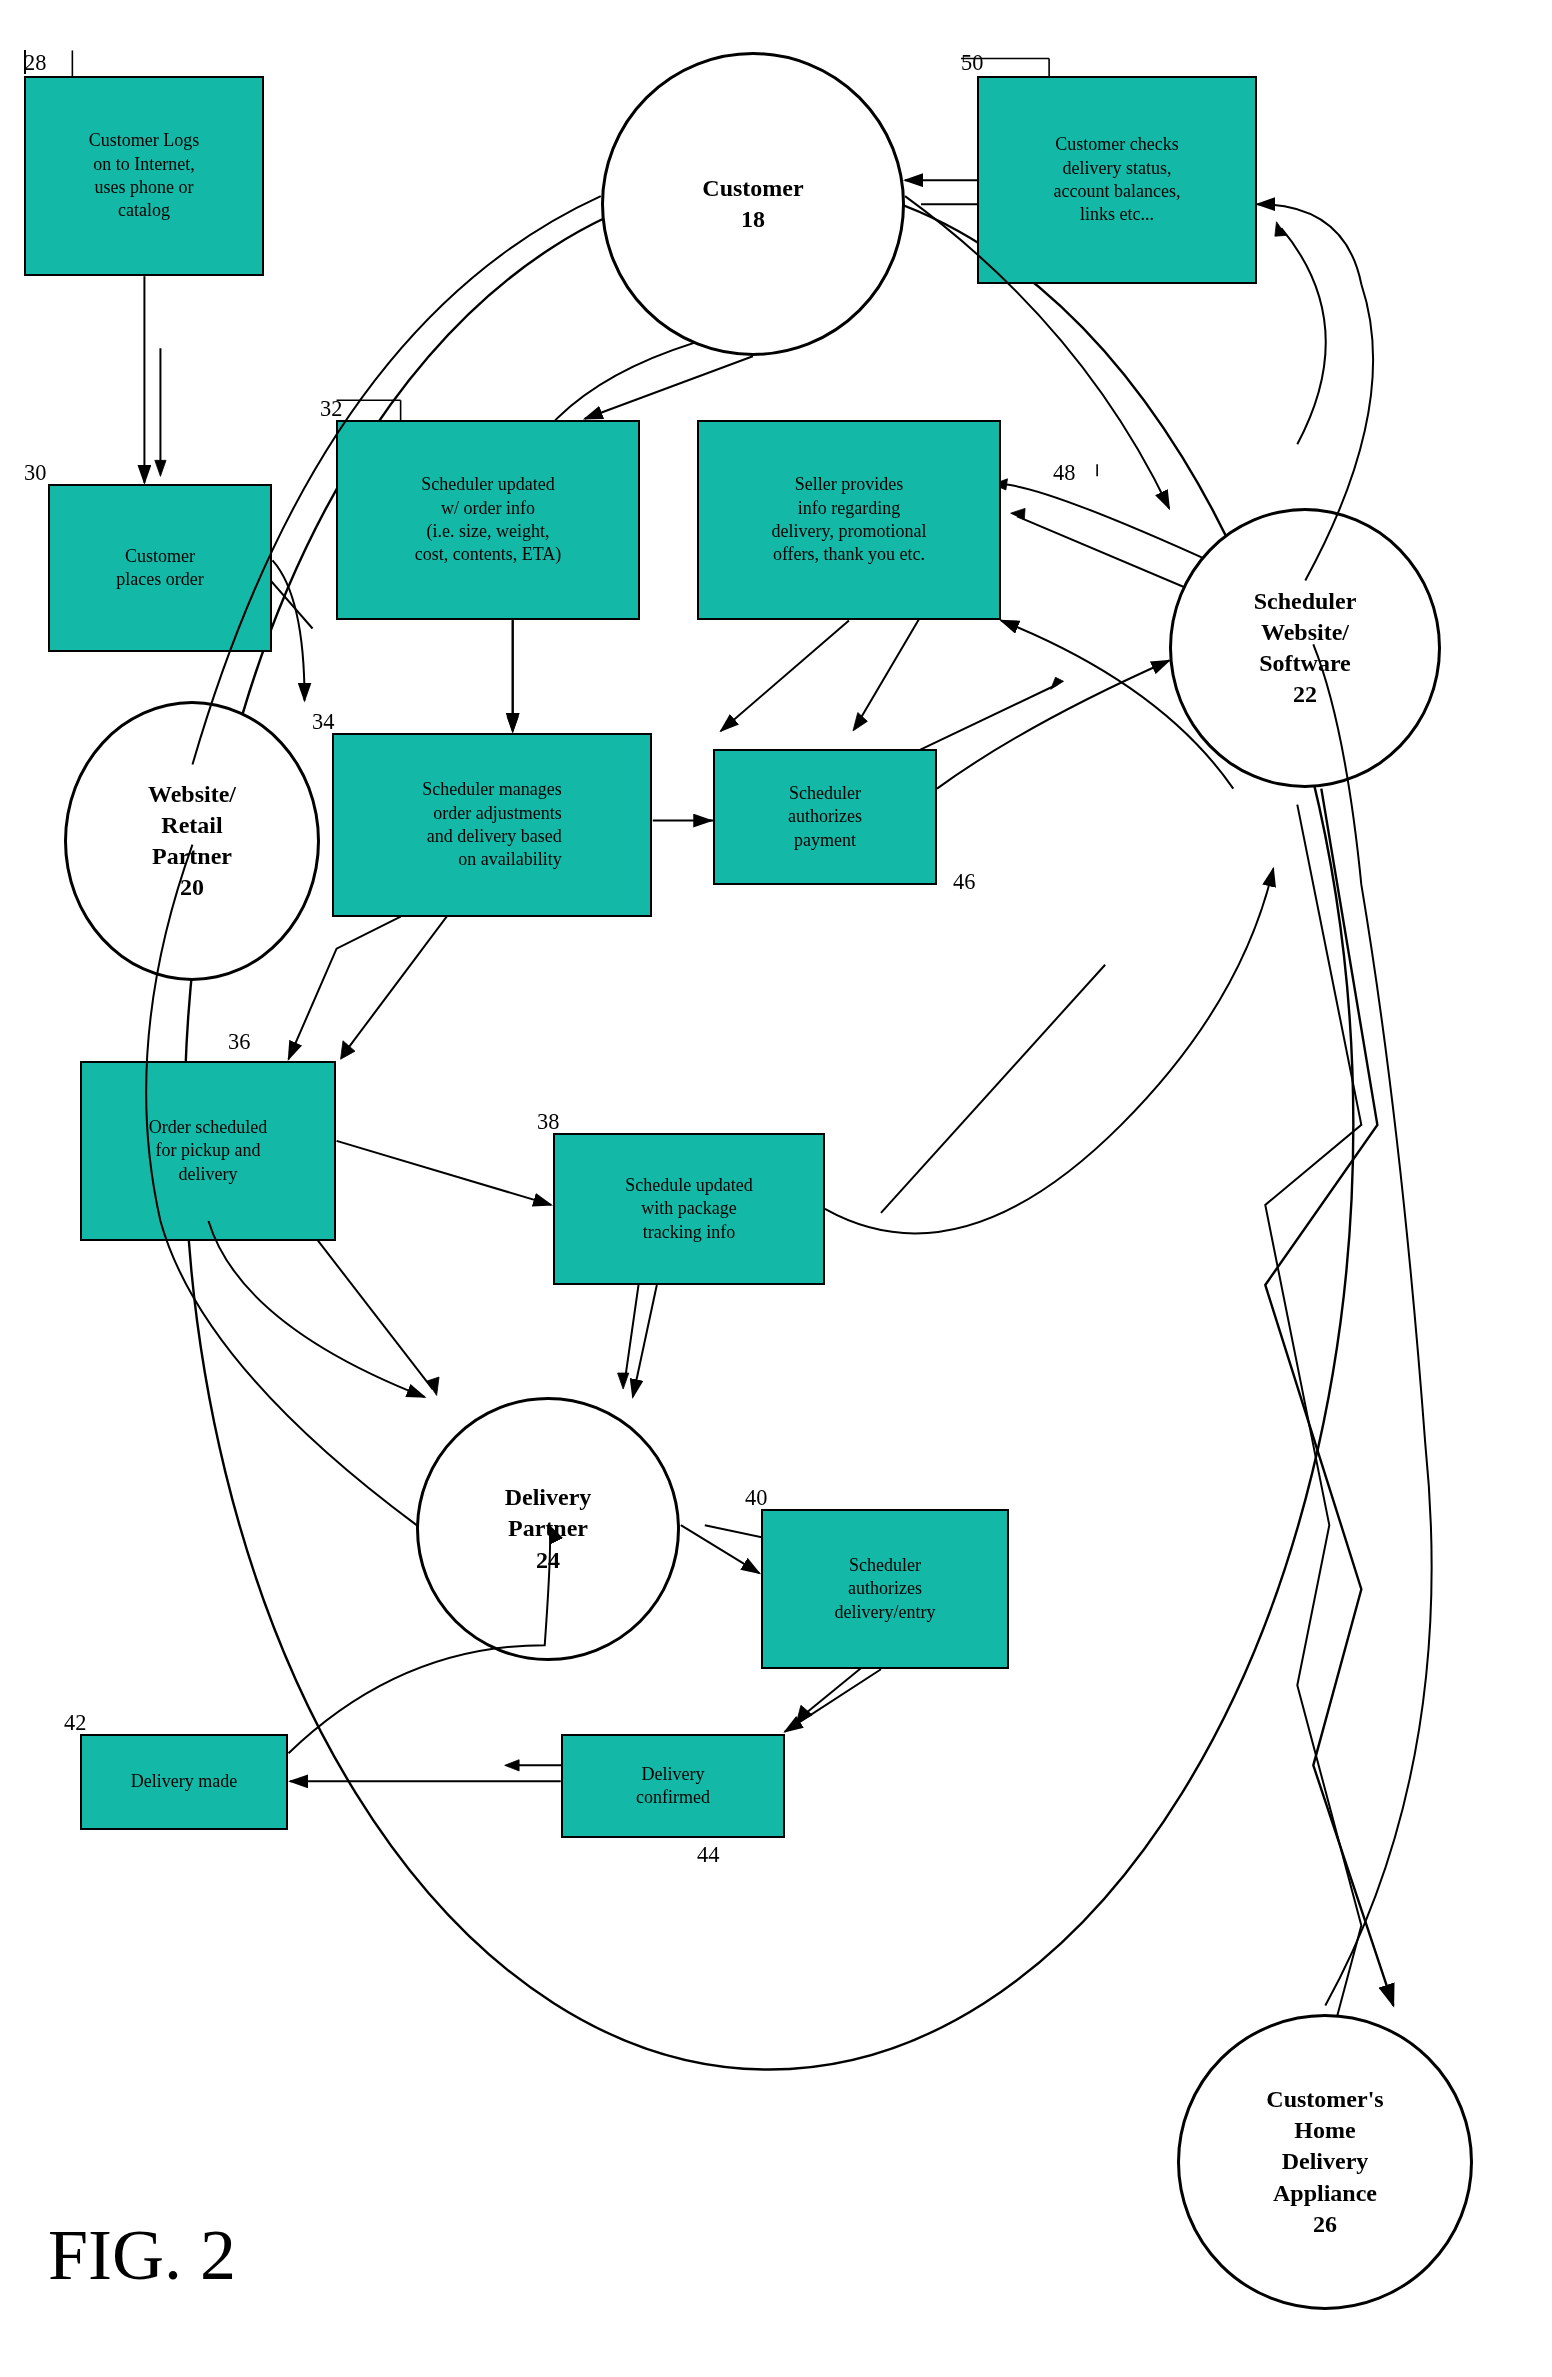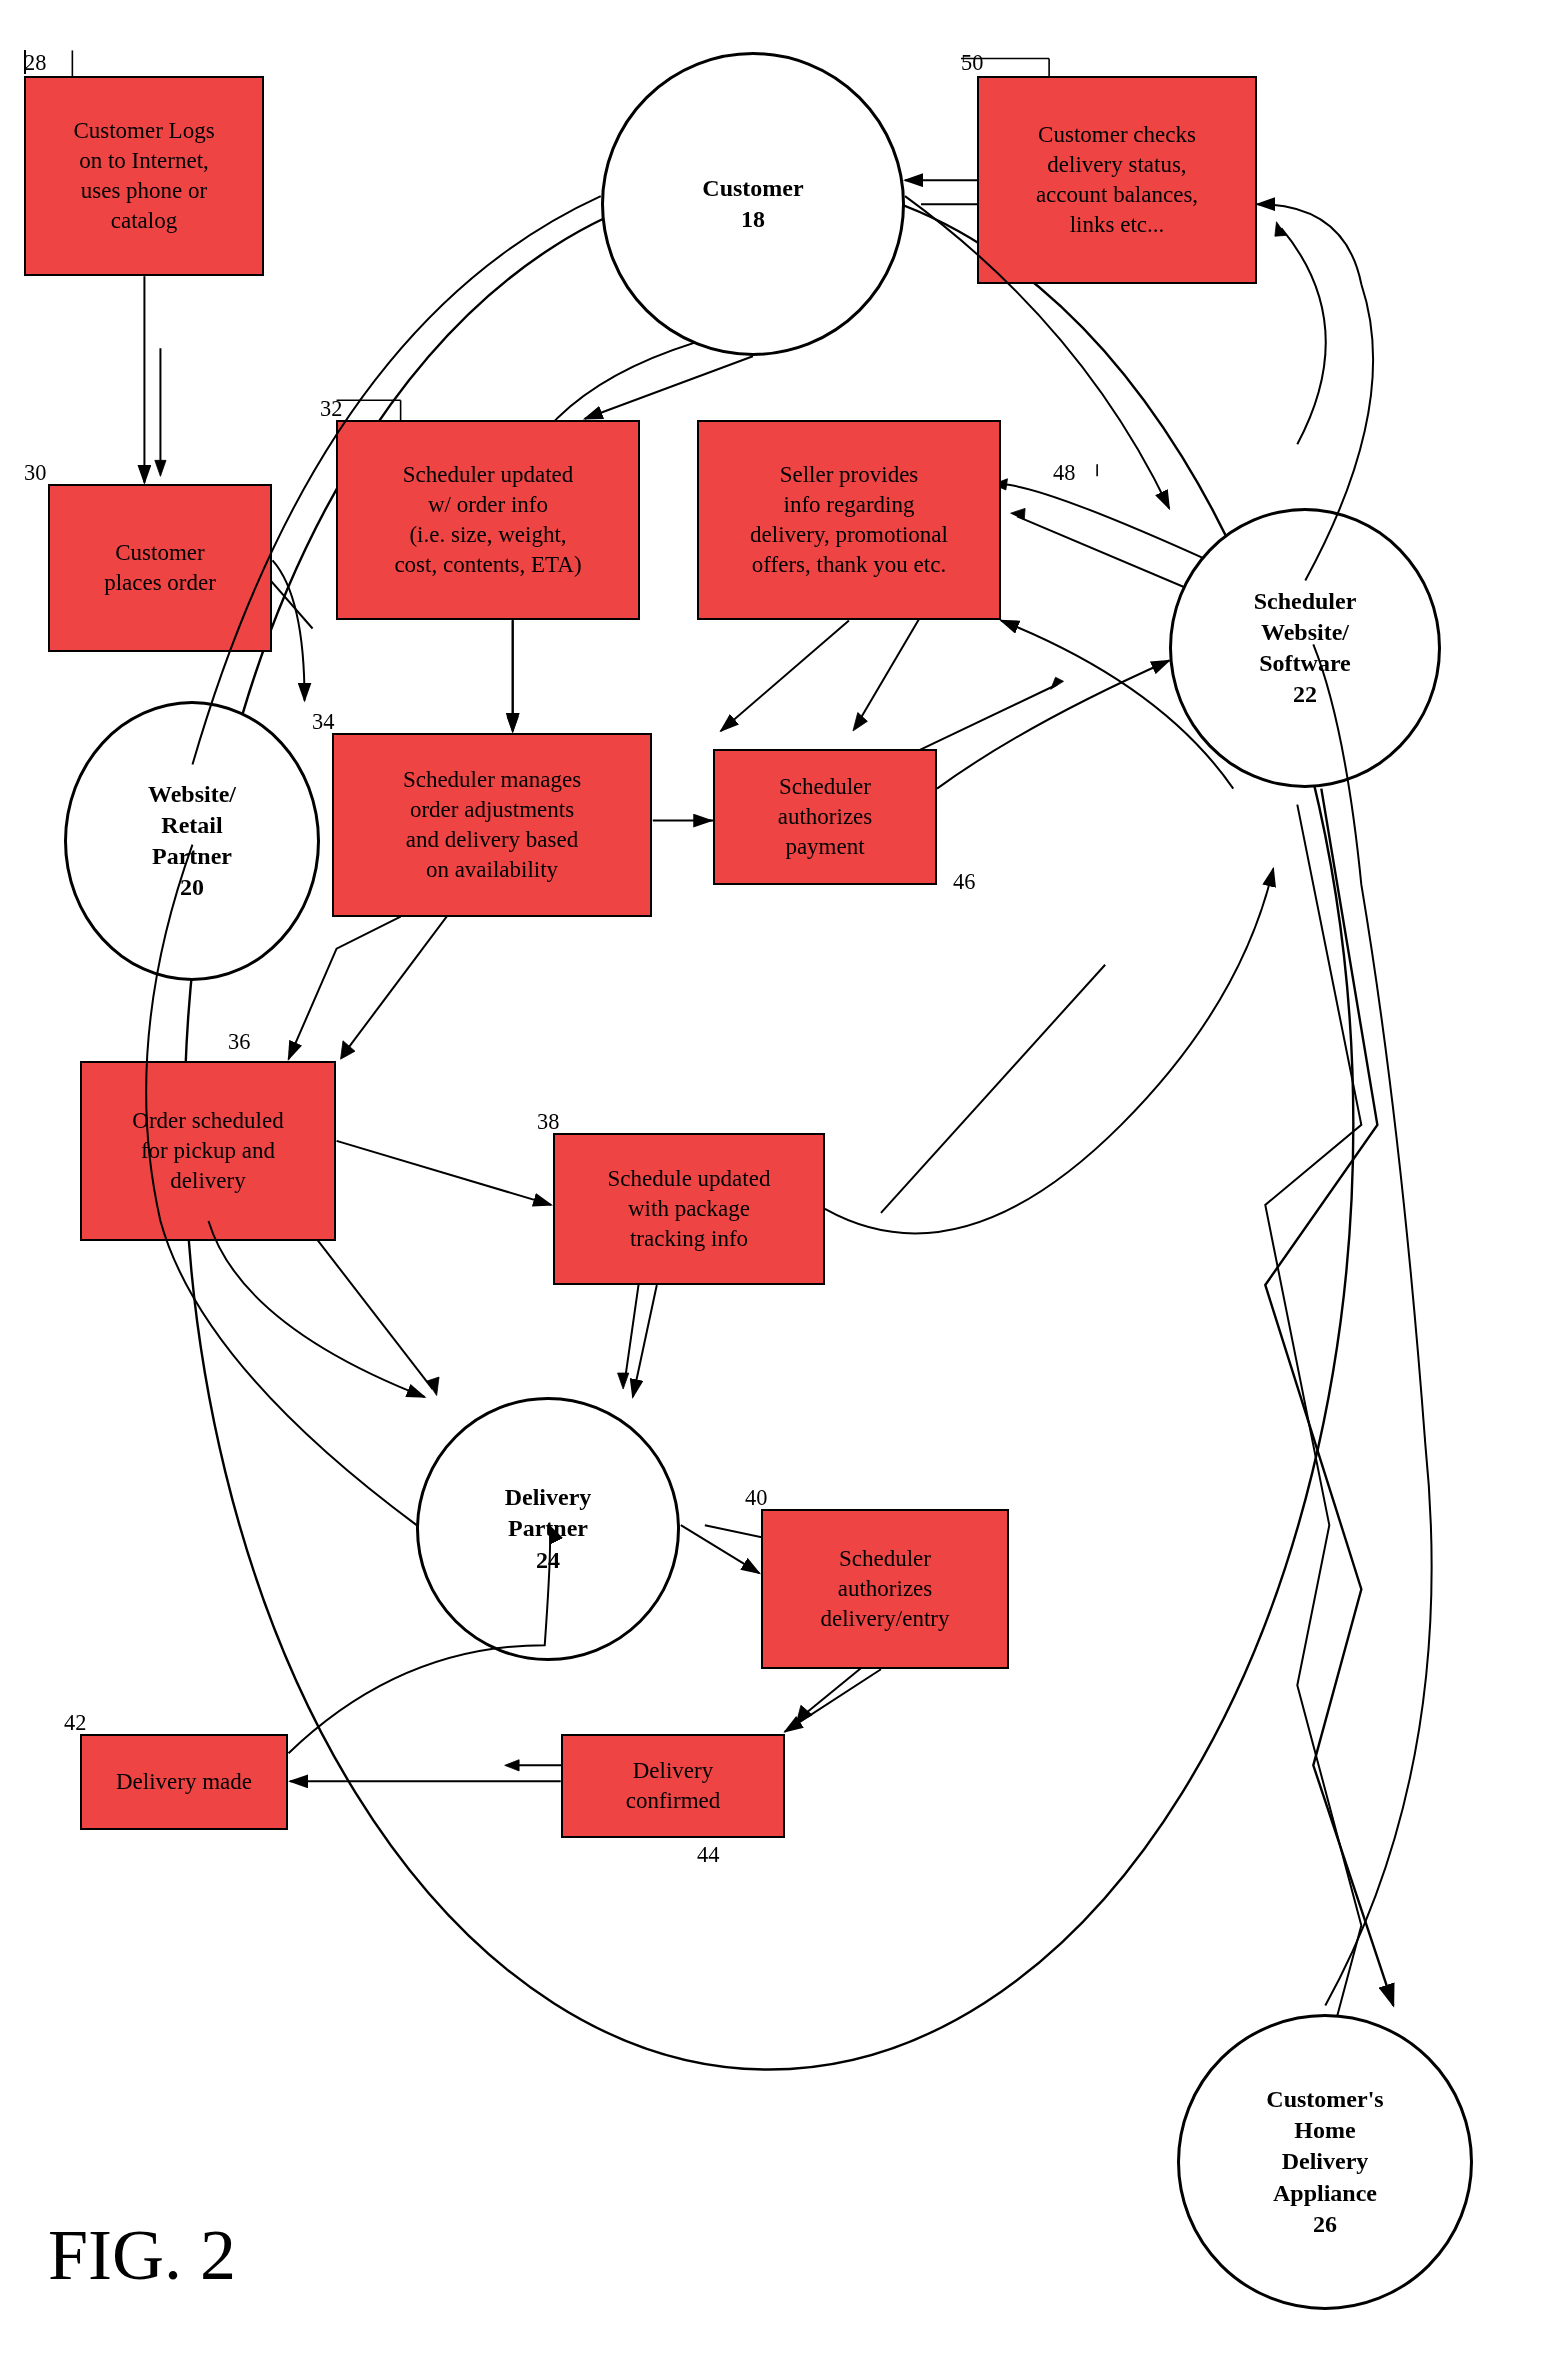--- a/index.html
+++ b/index.html
@@ -13,26 +13,26 @@
     }
     .diagram-container {
       position: absolute;
       top: 4px; left: 0;
       width: 1553px;
       height: 2377px;
     }
     .box {
       position: absolute;
       border: 2.4px solid #000;
-      background: #ef4444;
+      background: #14b8a6;
       display: flex;
       align-items: center;
       justify-content: center;
       text-align: center;
-      font-size: 23px;
+      font-size: 18px;
       line-height: 1.3;
       padding: 8px;
     }
     .circle {
       position: absolute;
       border: 3.2px solid #000;
       border-radius: 50%;
       background: #fff;
       display: flex;
       align-items: center;
@@ -170,21 +170,21 @@
   </div>
 
   <div class="label" style="left:1053px; top:456px;">48</div>
 
   <div class="circle" style="left:64px; top:697px; width:256px; height:280px;">
     <span>Website/<br>Retail<br>Partner<br>20</span>
   </div>
 
   <div class="label" style="left:312px; top:705px;">34</div>
 
-  <div class="box" style="left:332px; top:729px; width:320px; height:184px;">
+  <div class="box" style="left:332px; top:729px; width:320px; height:184px;text-align:right;">
     <span>Scheduler manages<br>order adjustments<br>and delivery based<br>on availability</span>
   </div>
 
   <div class="box" style="left:713px; top:745px; width:224px; height:136px;">
     <span>Scheduler<br>authorizes<br>payment</span>
   </div>
 
   <div class="label" style="left:953px; top:865px;">46</div>
 
   <div class="circle" style="left:1169px; top:504px; width:272px; height:280px;">

